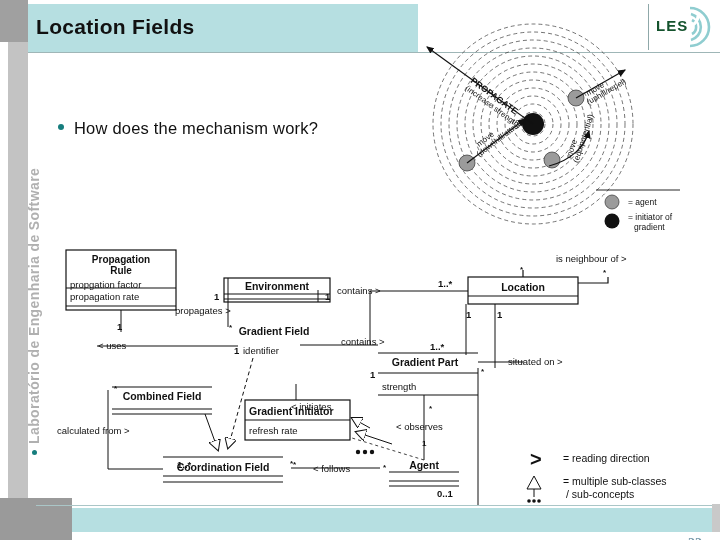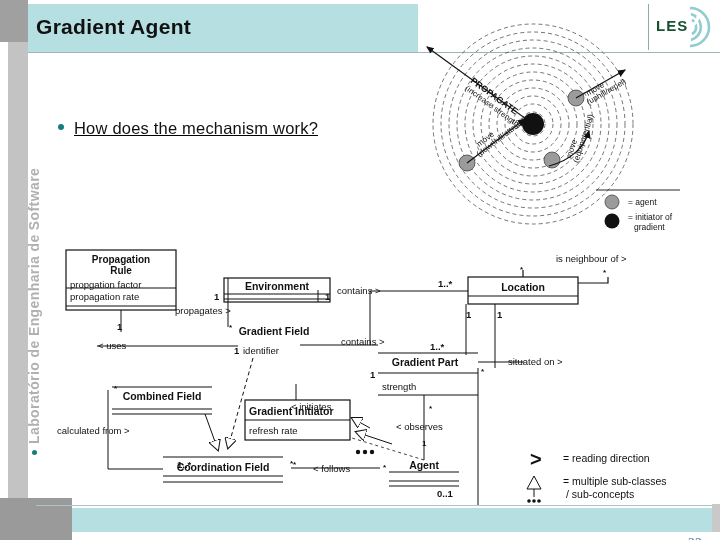--- a/index.html
+++ b/index.html
@@ -18,21 +18,21 @@
 
   
   .titlebar{position:absolute;left:28px;top:4px;width:390px;height:48px;background:#b6dfe1;}
   .title-text{position:absolute;left:36px;top:15px;width:380px;color:#111;font-size:21px;font-weight:bold;letter-spacing:.3px;}
   .hdr-rule{position:absolute;left:28px;top:52px;width:692px;height:1px;background:#9fb6b7;}
   .logo-panel{position:absolute;left:650px;top:4px;width:70px;height:46px;background:#ffffff;}
   .logo-sep{position:absolute;left:648px;top:4px;width:1px;height:46px;background:#8fa8a9;}
   .logo-text{position:absolute;left:656px;top:17px;font-size:15px;font-weight:bold;color:#14532d;letter-spacing:1px;}
 
   
-  .bullet-row{position:absolute;left:58px;top:119px;display:flex;align-items:baseline;gap:10px;text-decoration:underline;}
+  .bullet-row{position:absolute;left:58px;top:119px;display:flex;align-items:baseline;gap:10px;}
   .bullet-dot{width:6px;height:6px;border-radius:50%;background:#167d7d;position:relative;top:-4px;flex:0 0 auto;}
   .bullet-text{font-size:16.5px;color:#111;letter-spacing:.2px;white-space:nowrap;}
 
   
   .footbar{position:absolute;left:72px;top:508px;width:640px;height:24px;background:#b6dfe1;}
   .footbar-edge{position:absolute;left:712px;top:504px;width:8px;height:28px;background:#c9c9c9;}
   .foot-rule{position:absolute;left:36px;top:505px;width:676px;height:1px;background:#aac6c7;}
   .page-num{position:absolute;left:688px;top:536px;font-size:14px;font-weight:bold;color:#7799aa;font-family:Liberation Serif, serif;}
 
   
@@ -46,21 +46,21 @@
 
   <div class="leftbar-top"></div>
   <div class="leftbar-body"></div>
   <div class="leftbar-foot"></div>
   <div class="vert-text">
     <span class="vert-bullet"></span>
     <span>Laboratório de Engenharia de Software</span>
   </div>
 
   <div class="titlebar"></div>
-  <div class="title-text">Gradient Agent</div>
+  <div class="title-text">Location Fields</div>
   <div class="hdr-rule"></div>
   <div class="logo-sep"></div>
   <div class="logo-panel">
     <svg width="70" height="46" viewBox="0 0 70 46">
       <g fill="none" stroke="#8fcdd0" stroke-width="2.6">
         <path d="M40 4 A19 19 0 0 1 40 42"></path>
         <path d="M41 10 A13.5 13.5 0 0 1 41 36"></path>
         <path d="M42 16 A8 8 0 0 1 42 30"></path>
       </g>
       <path d="M38 22 A10 10 0 0 0 48 12" fill="none" stroke="#ffffff" stroke-width="3"></path>

